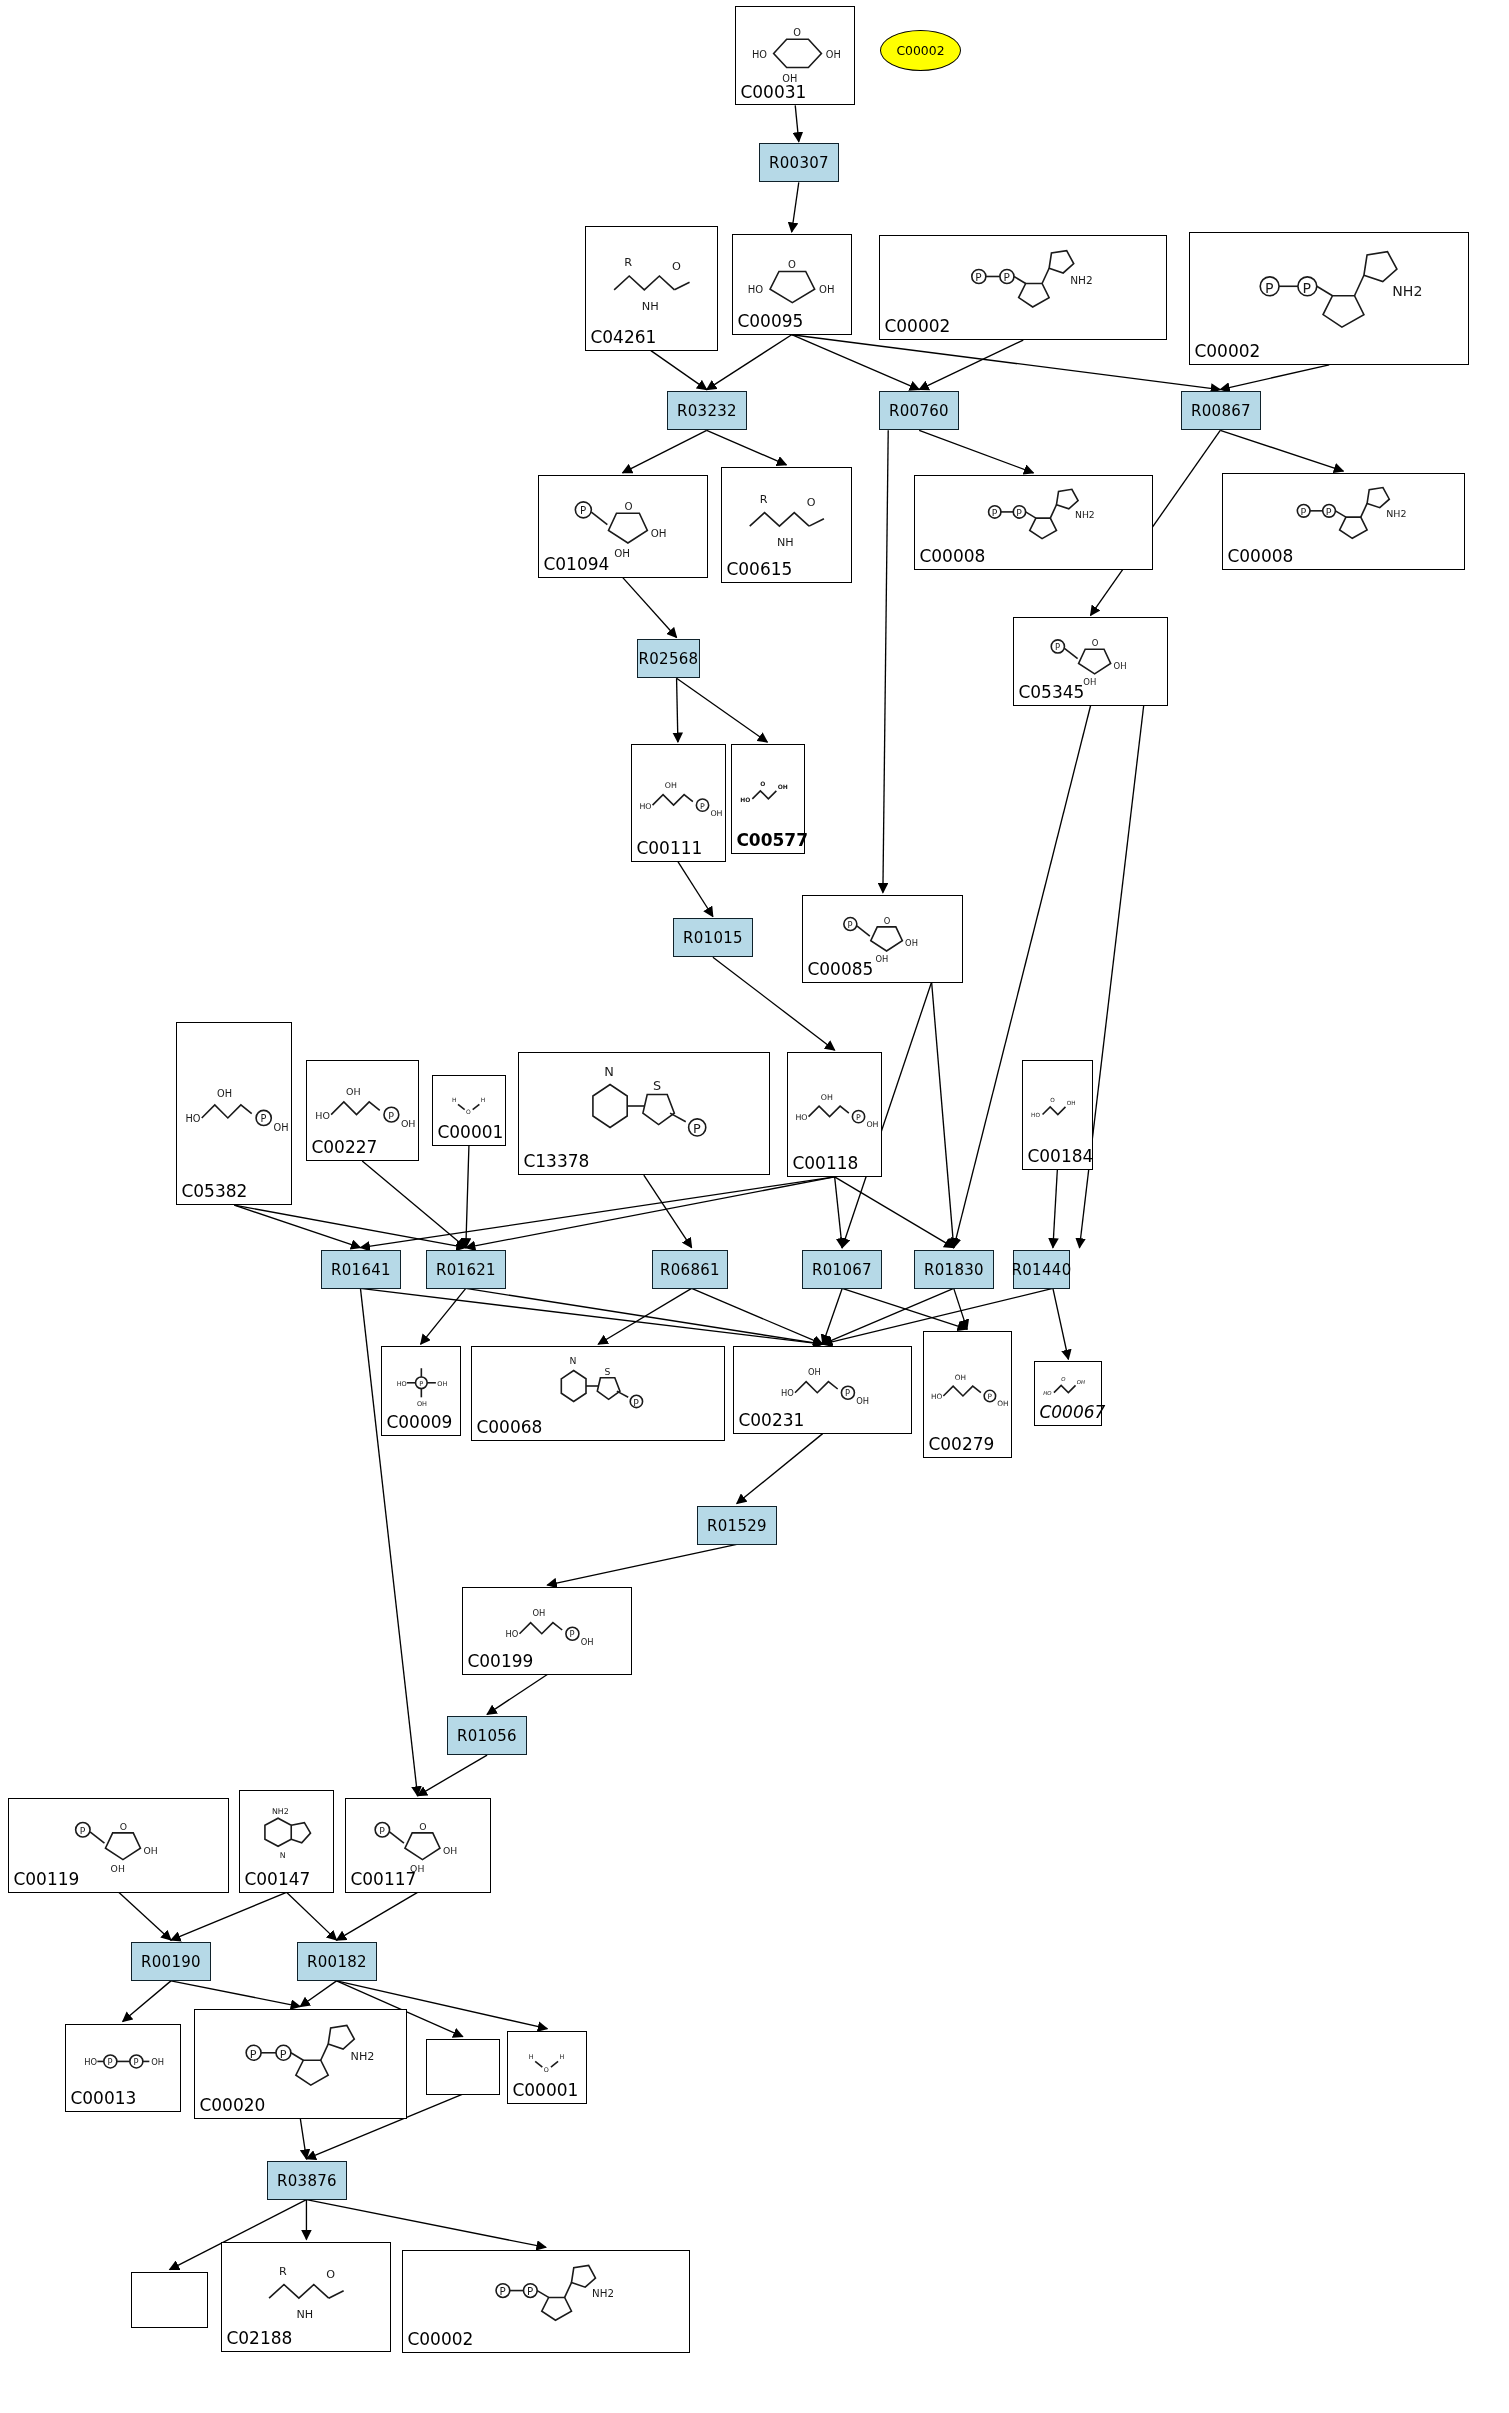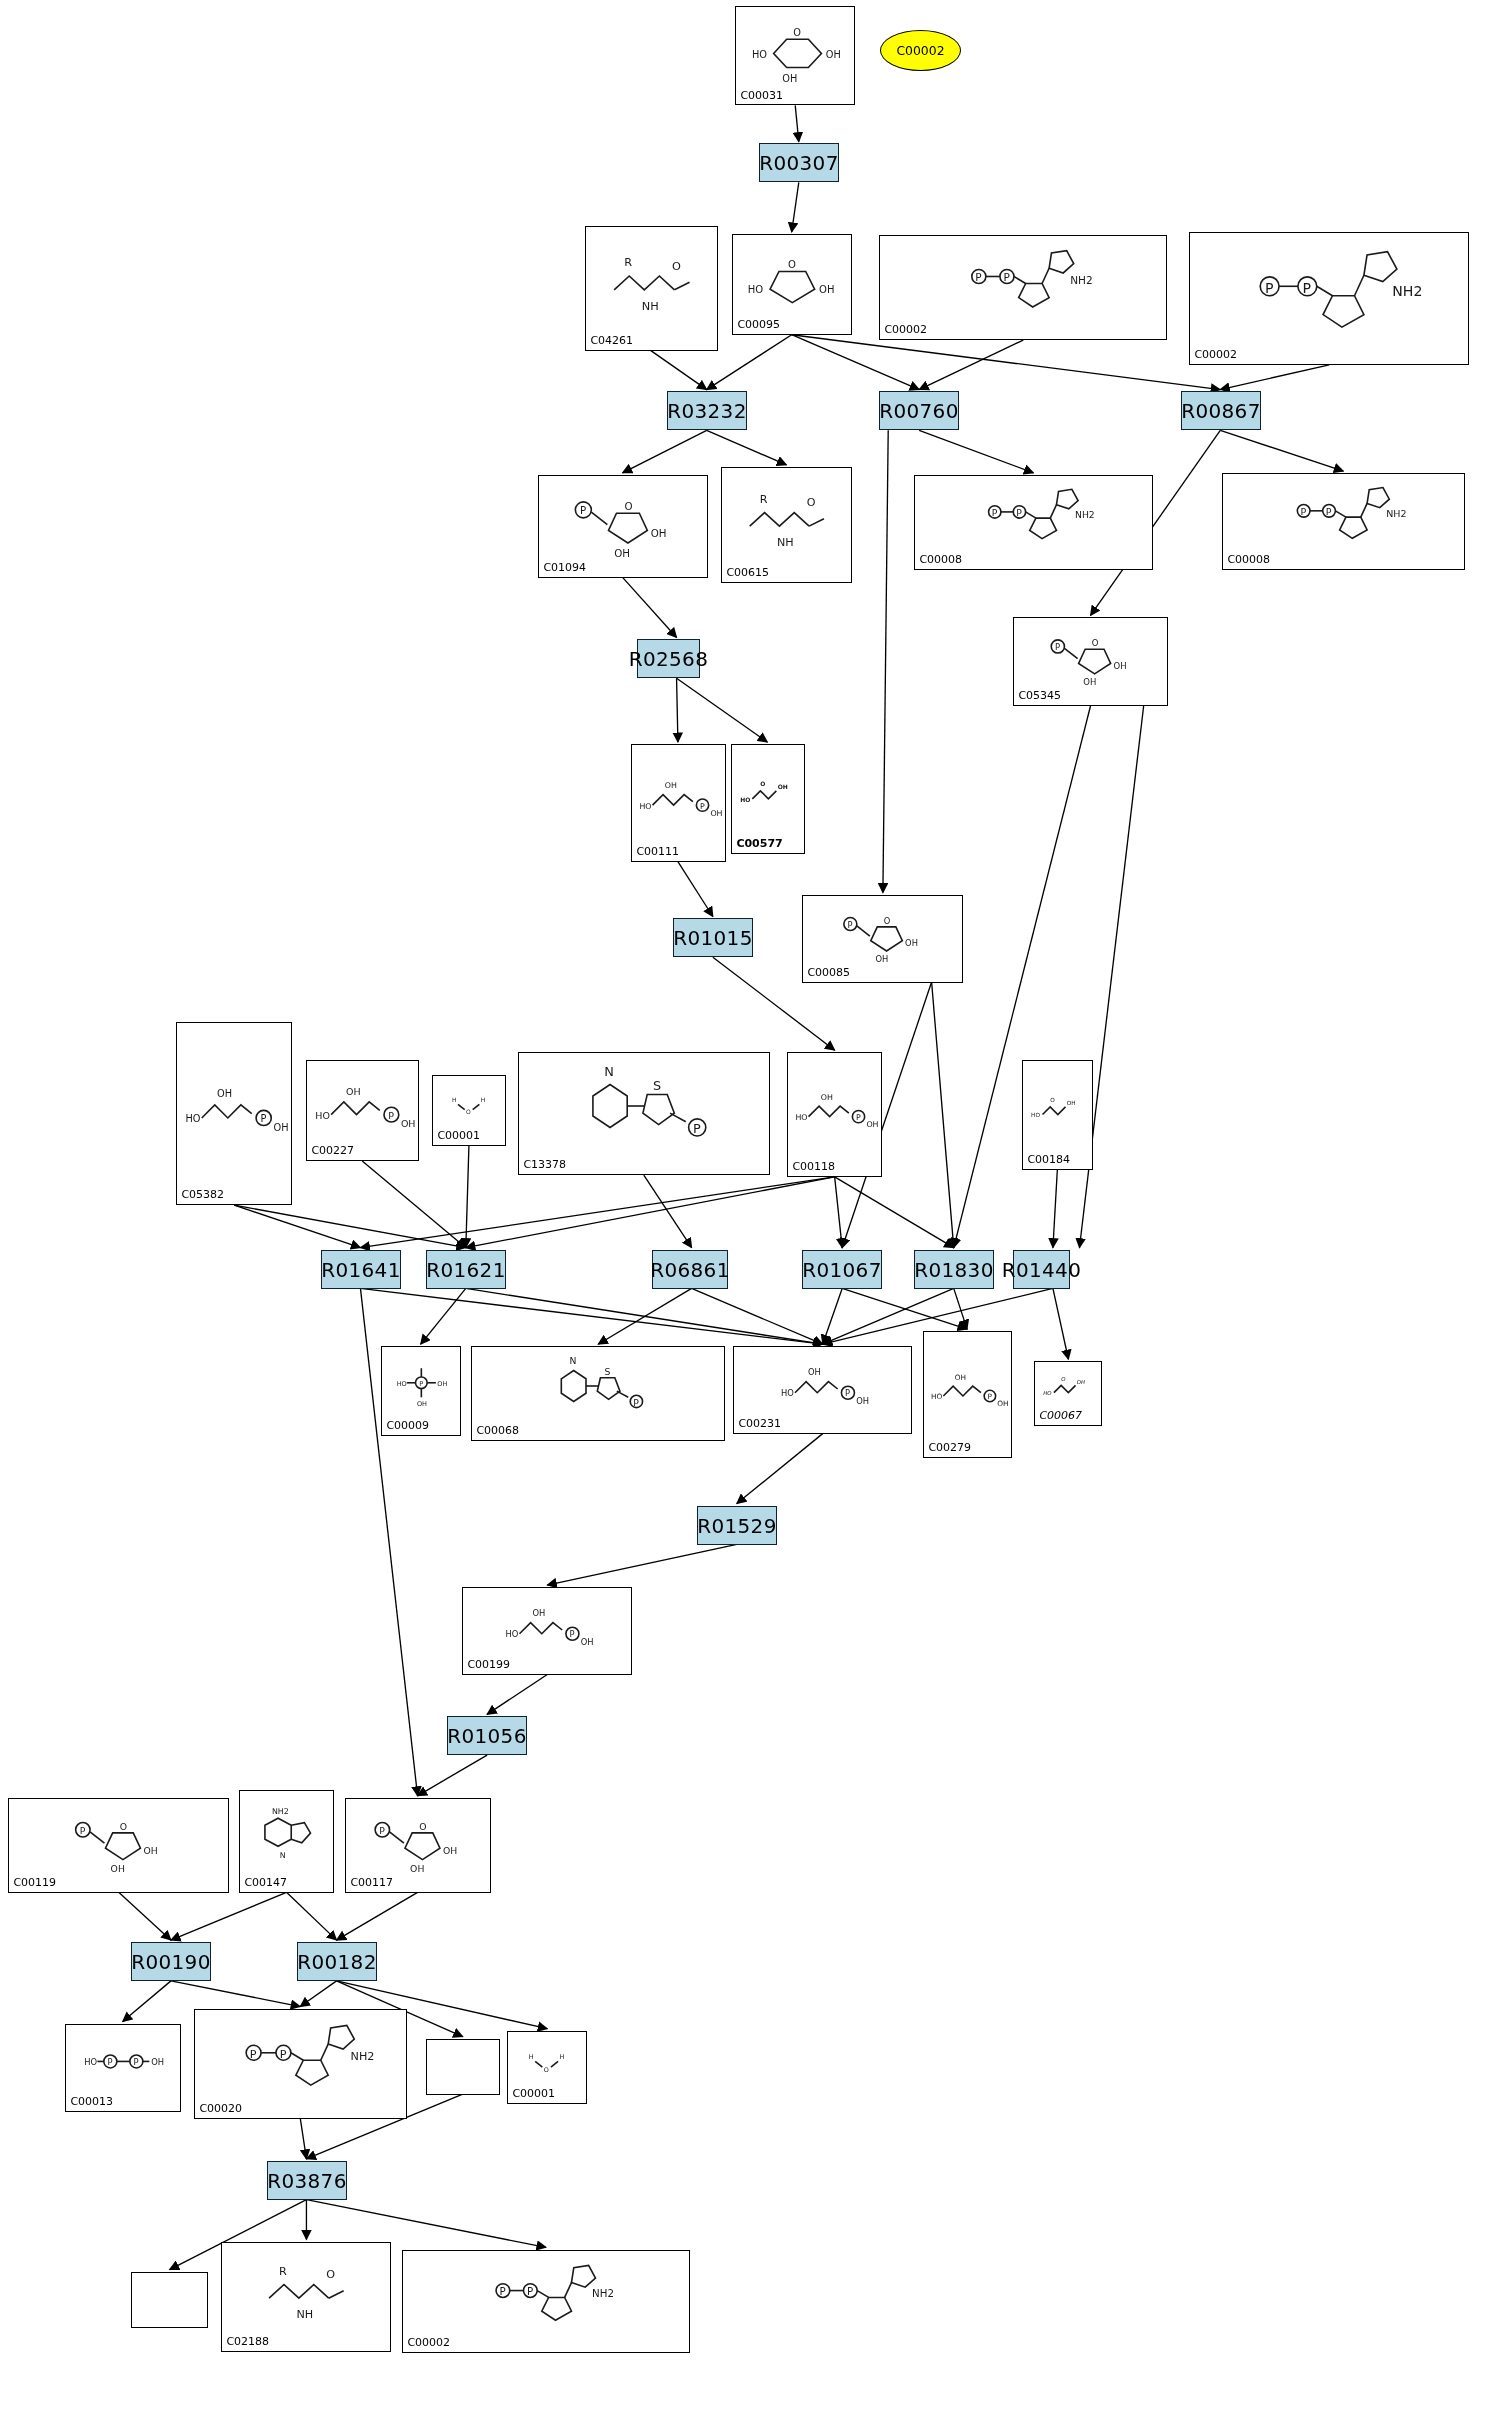--- a/index.html
+++ b/index.html
@@ -4,23 +4,23 @@
 <style>
   * { margin:0; padding:0; box-sizing:border-box; }
   html,body { background:#ffffff; font-family:"DejaVu Sans","Liberation Sans",sans-serif; }
   #canvas { position:relative; width:1509px; height:2413px; background:#ffffff; overflow:hidden; }
   #edge-layer { position:absolute; left:0; top:0; width:1509px; height:2413px; z-index:1; }
   .edge { stroke:#000000; stroke-width:1.5; fill:none; }
   .node { position:absolute; z-index:2; display:flex; align-items:center; justify-content:center; }
   .node.compound, .node.blank { background:#ffffff; border:1.4px solid #000000; }
   .node.reaction { background:#b6d9e7; border:1.4px solid #10222b; }
   .node.highlight { background:#ffff00; border:1.4px solid #000000; border-radius:50%; }
-  .node.reaction .label { font-size:20px; color:#000000; letter-spacing:0.3px; }
+  .node.reaction .label { font-size:15px; color:#000000; letter-spacing:0.3px; }
   .node.highlight .label { font-size:12.4px; color:#000000; }
-  .node.compound .label { position:absolute; left:4.4px; bottom:2.7px; font-size:11px; color:#000000; }
+  .node.compound .label { position:absolute; left:4.4px; bottom:2.7px; font-size:17px; color:#000000; }
   svg.sketch { position:absolute; left:2.7px; top:2.7px; width:calc(100% - 5.3px); height:calc(100% - 21px); }
   .sketch path, .sketch circle, .sketch polygon { stroke:#1a1a1a; stroke-width:1.6; fill:none; vector-effect:non-scaling-stroke; }
   .sketch text { fill:#1a1a1a; stroke:none; font-size:9px; font-family:"DejaVu Sans",sans-serif; }
 </style>
 </head>
 <body>
 
 <div id="canvas">
   <svg id="edge-layer" xmlns="http://www.w3.org/2000/svg" viewBox="0 0 1704 2725" width="1509" height="2413">
     <defs>

